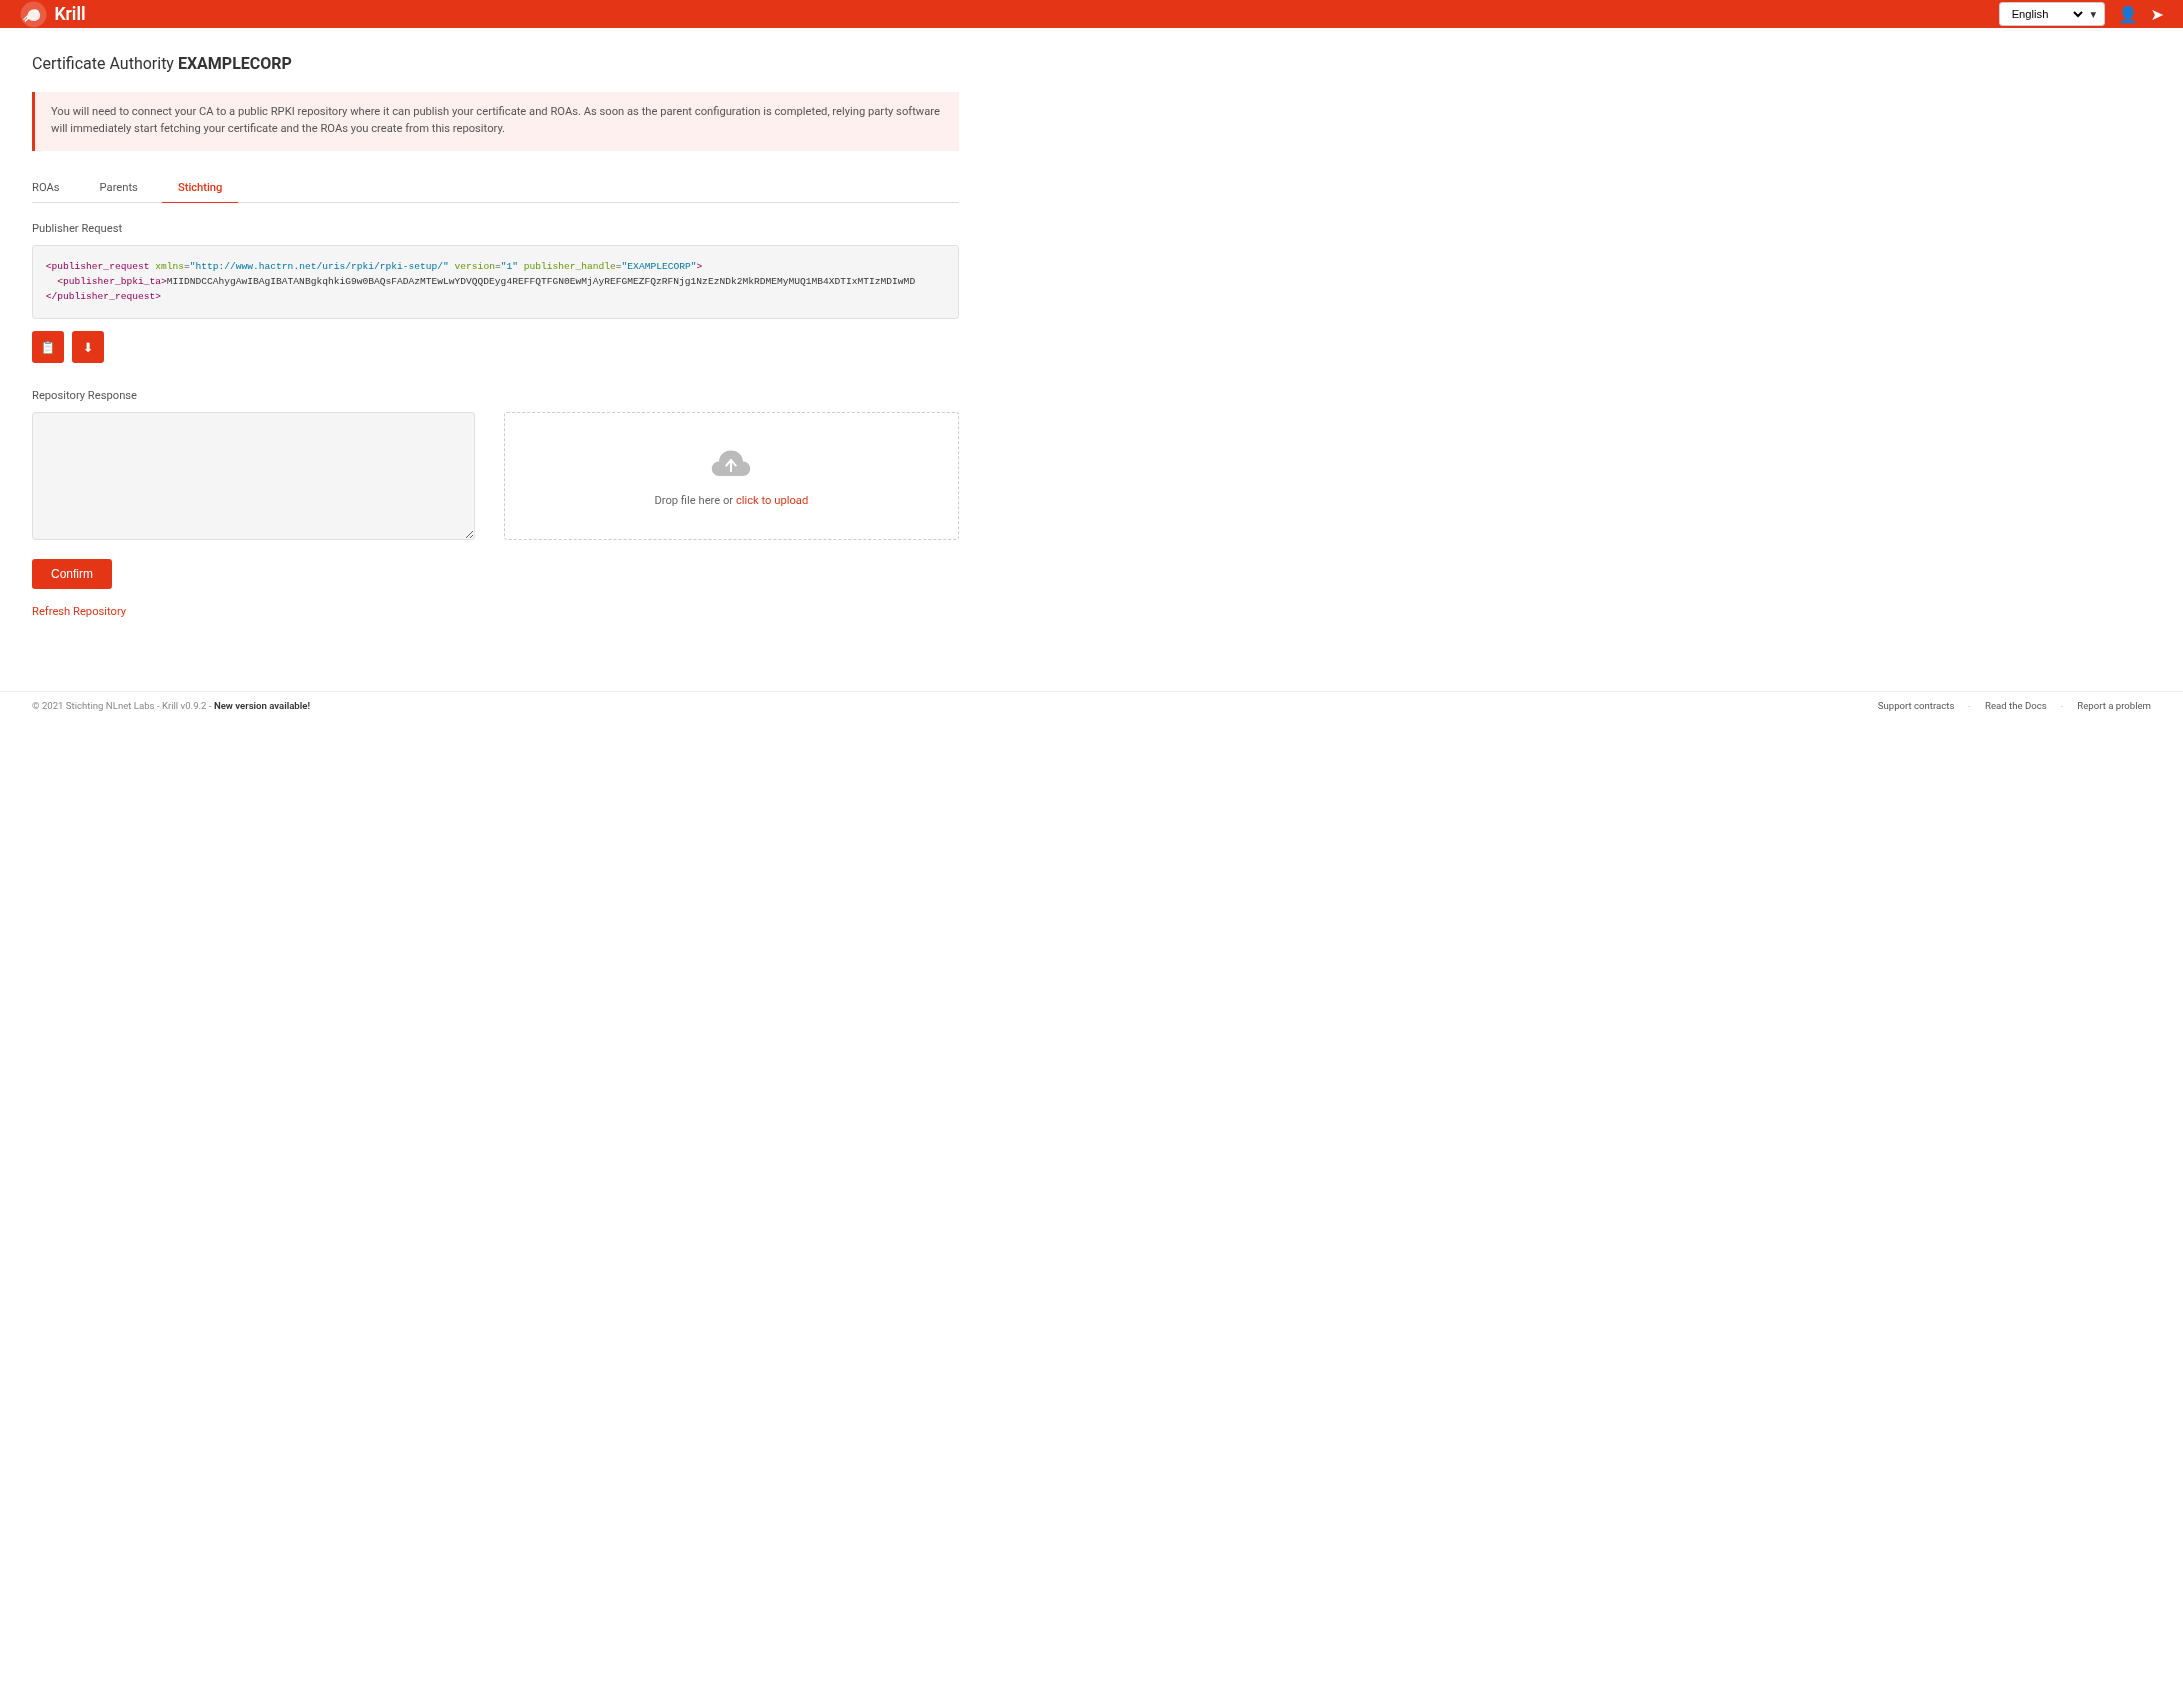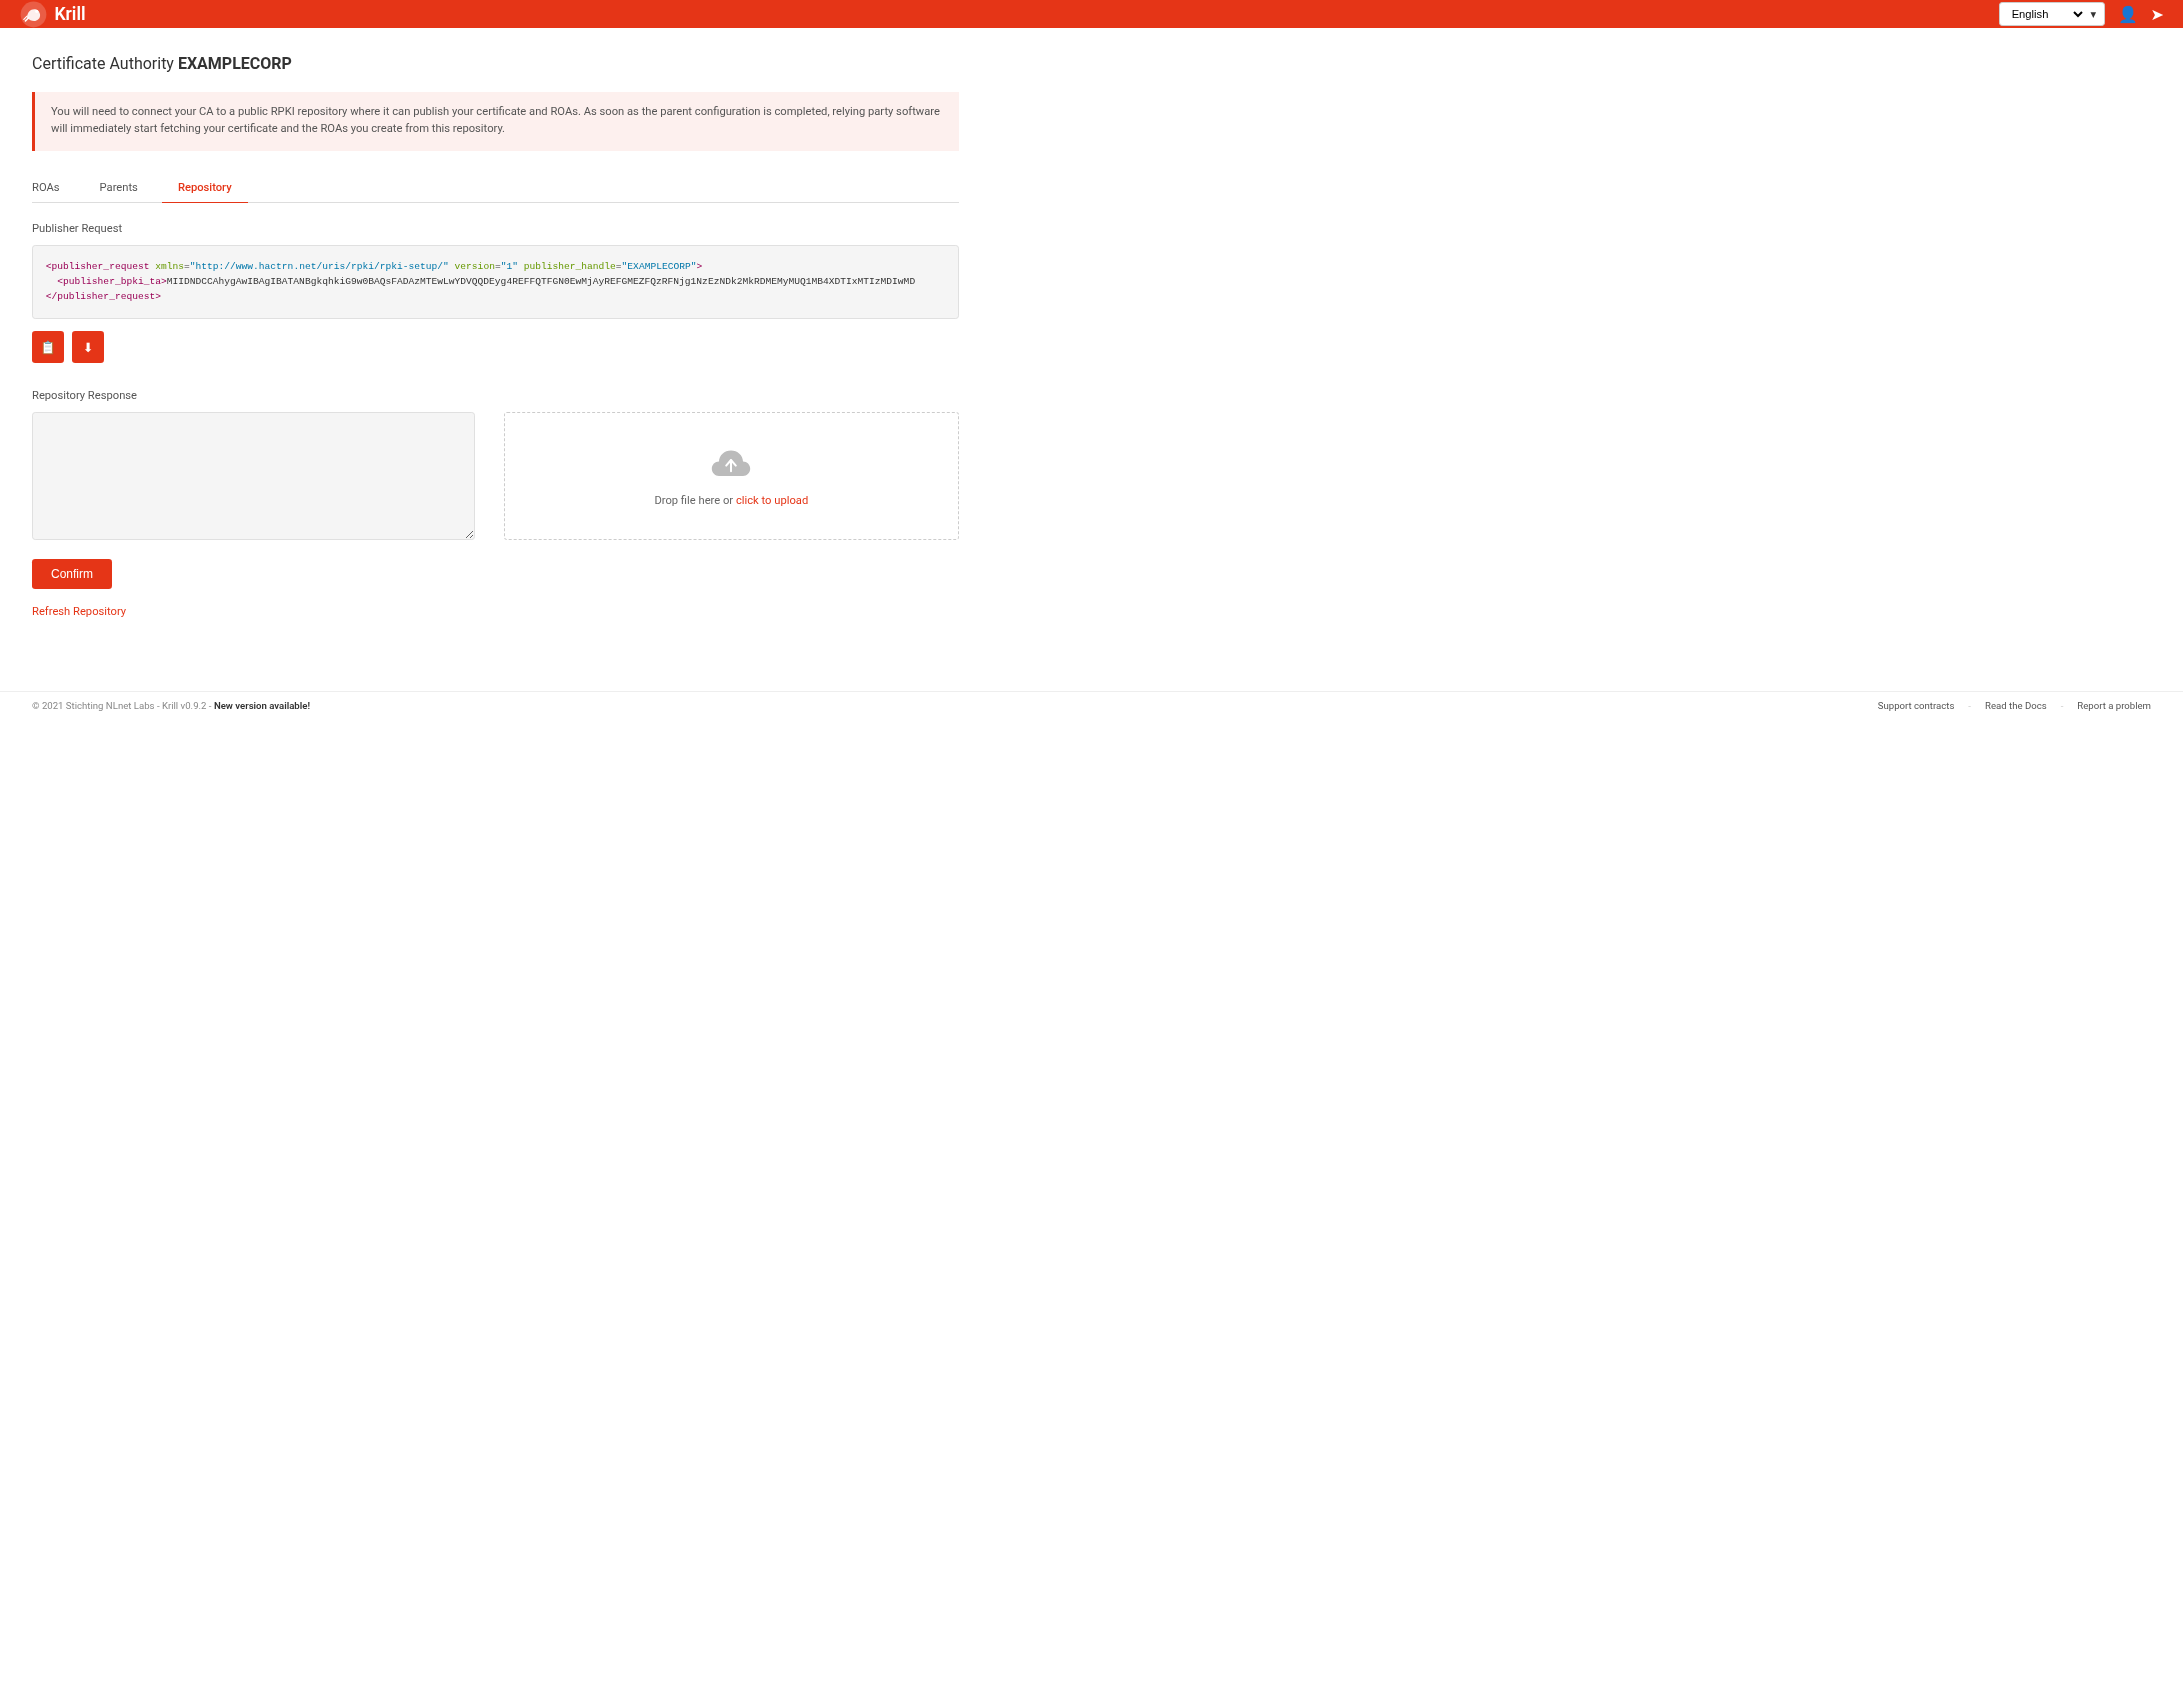--- a/index.html
+++ b/index.html
@@ -272,21 +272,21 @@
   </h1>
 
   <div class="alert-box">
     <span>You will need to connect your CA to a public RPKI repository where it can publish your certificate and ROAs. As soon as the parent configuration is completed, relying party software will immediately start fetching your certificate and the ROAs you create from this repository.</span>
   </div>
 
   
   <nav class="tabs">
     <a class="tab">ROAs</a>
     <a class="tab">Parents</a>
-    <a class="tab active">Repository</a>
+    <a class="tab active">Stichting</a>
   </nav>
 
   
   <div class="section-label">Publisher Request</div>
 
   <div class="code-block"><span class="code-tag">&lt;publisher_request </span><span class="code-attr">xmlns</span>=<span class="code-val">"http://www.hactrn.net/uris/rpki/rpki-setup/"</span> <span class="code-attr">version</span>=<span class="code-val">"1"</span> <span class="code-attr">publisher_handle</span>=<span class="code-val">"EXAMPLECORP"</span><span class="code-tag">&gt;</span>
   <span class="code-tag">&lt;publisher_bpki_ta&gt;</span><span class="code-text">MIIDNDCCAhygAwIBAgIBATANBgkqhkiG9w0BAQsFADAzMTEwLwYDVQQDEyg4REFFQTFGN0EwMjAyREFGMEZFQzRFNjg1NzEzNDk2MkRDMEMyMUQ1MB4XDTIxMTIzMDIwMD</span>
 <span class="code-tag">&lt;/publisher_request&gt;</span></div>
 
   <div class="action-buttons">

